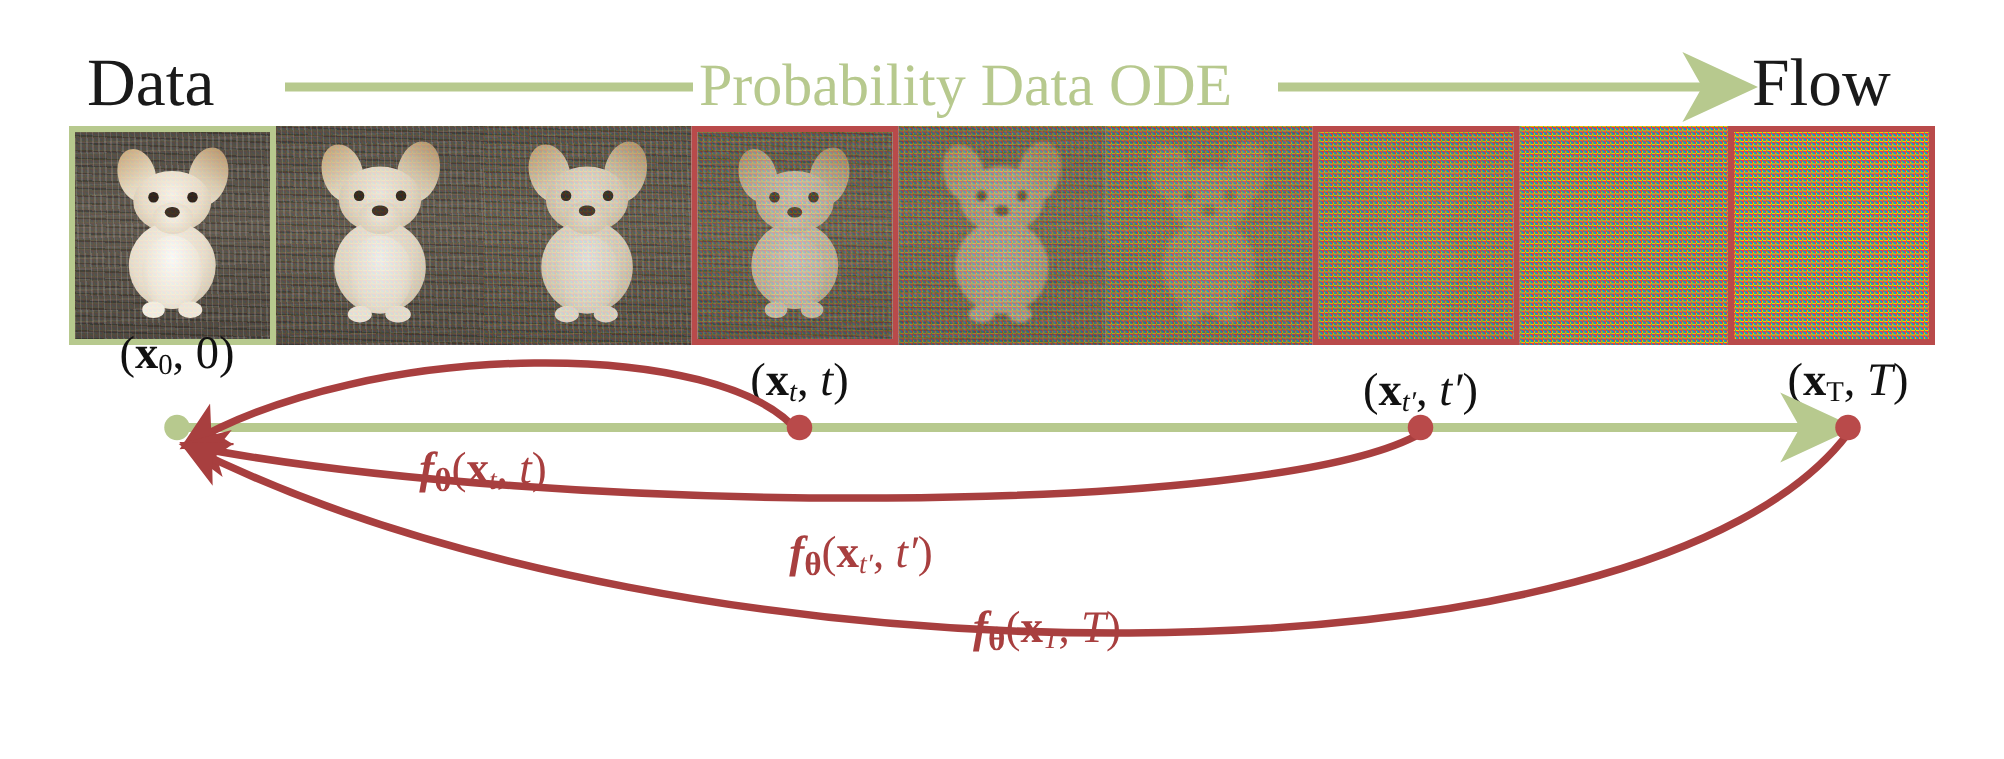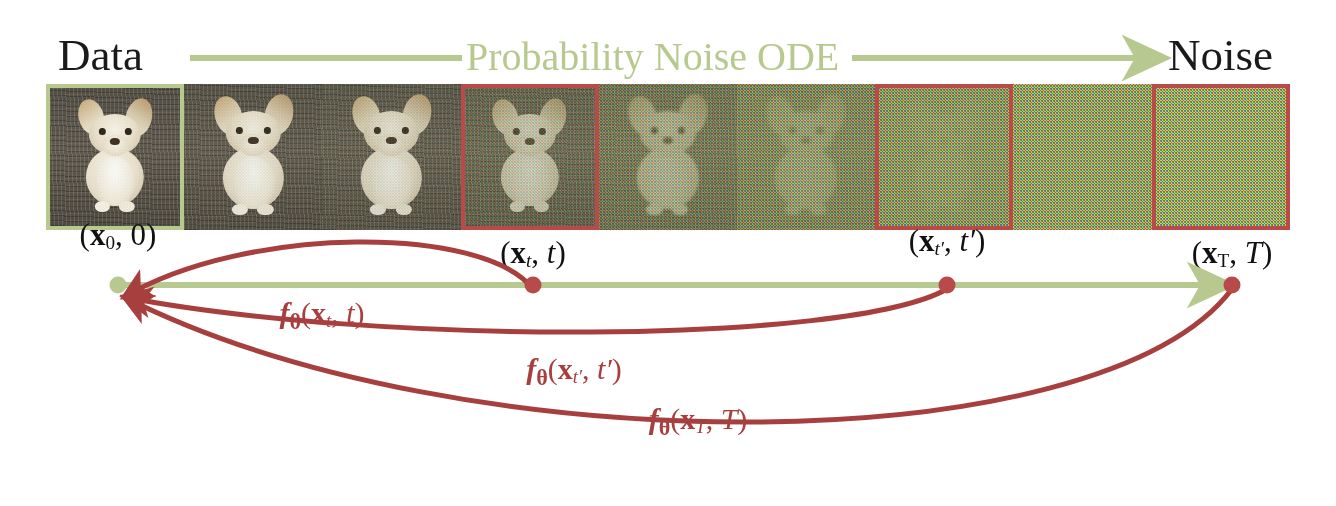--- a/index.html
+++ b/index.html
@@ -221,23 +221,23 @@
         <marker id="grn-head" markerWidth="9" markerHeight="9" refX="6.4" refY="4.5" orient="auto">
           <path d="M0,0.6 L8.4,4.5 L0,8.4 L2.2,4.5 Z" fill="#b7c98e"></path>
         </marker>
       </defs>
       <line x1="190" y1="36" x2="462" y2="36" stroke="#b7c98e" stroke-width="6" stroke-linecap="butt"></line>
       <line x1="852" y1="36" x2="1160" y2="36" stroke="#b7c98e" stroke-width="6" stroke-linecap="butt" marker-end="url(#grn-head)"></line>
     </svg>
 
     <div class="hdr-label" id="label-data">Data</div>
 
-    <div class="hdr-label" id="label-pf-ode">Probability Noise ODE</div>
-
-    <div class="hdr-label" id="label-noise">Noise</div>
+    <div class="hdr-label" id="label-pf-ode">Probability Data ODE</div>
+
+    <div class="hdr-label" id="label-noise">Flow</div>
   </div>
 
   <div id="image-strip">
       <div class="frame bordered-green">
         <div class="inner">
           <div class="carpet"></div>
           <div class="dog" style="opacity: 1; filter: blur(0px);">
             <i class="ear-l"></i>
             <i class="ear-r"></i>
             <i class="head"></i>
@@ -403,21 +403,21 @@
             <i class="paw-r"></i>
           </div>
           <div class="noise" style="opacity: 1;"></div>
         </div>
       </div>
     </div>
 
   <div id="timeline-labels">
       <div class="tl-label" style="left: 118px; top: 217px;">(<span class="vec">x</span><sub class="up">0</sub>, 0)</div>
       <div class="tl-label" style="left: 533px; top: 235px;">(<span class="vec">x</span><sub>t</sub>, <i>t</i>)</div>
-      <div class="tl-label" style="left: 947px; top: 223px;">(<span class="vec">x</span><sub>t′</sub>, <i>t′</i>)</div>
+      <div class="tl-label" style="left: 947px; top: 242px;">(<span class="vec">x</span><sub>t′</sub>, <i>t′</i>)</div>
       <div class="tl-label" style="left: 1232px; top: 235px;">(<span class="vec">x</span><sub class="up">T</sub>, <i>T</i>)</div>
     </div>
 
   <div id="curve-labels">
       <div class="fn-label" style="left: 322px; top: 296px;"><span class="f">f</span><span class="th">θ</span>(<span class="vec">x</span><sub>t</sub>, <i>t</i>)</div>
       <div class="fn-label" style="left: 574px; top: 352px;"><span class="f">f</span><span class="th">θ</span>(<span class="vec">x</span><sub>t′</sub>, <i>t′</i>)</div>
       <div class="fn-label" style="left: 698px; top: 402px;"><span class="f">f</span><span class="th">θ</span>(<span class="vec">x</span><sub class="up">T</sub>, <i>T</i>)</div>
     </div>
 
   <svg id="diagram-svg" viewBox="0 0 1336 506">

